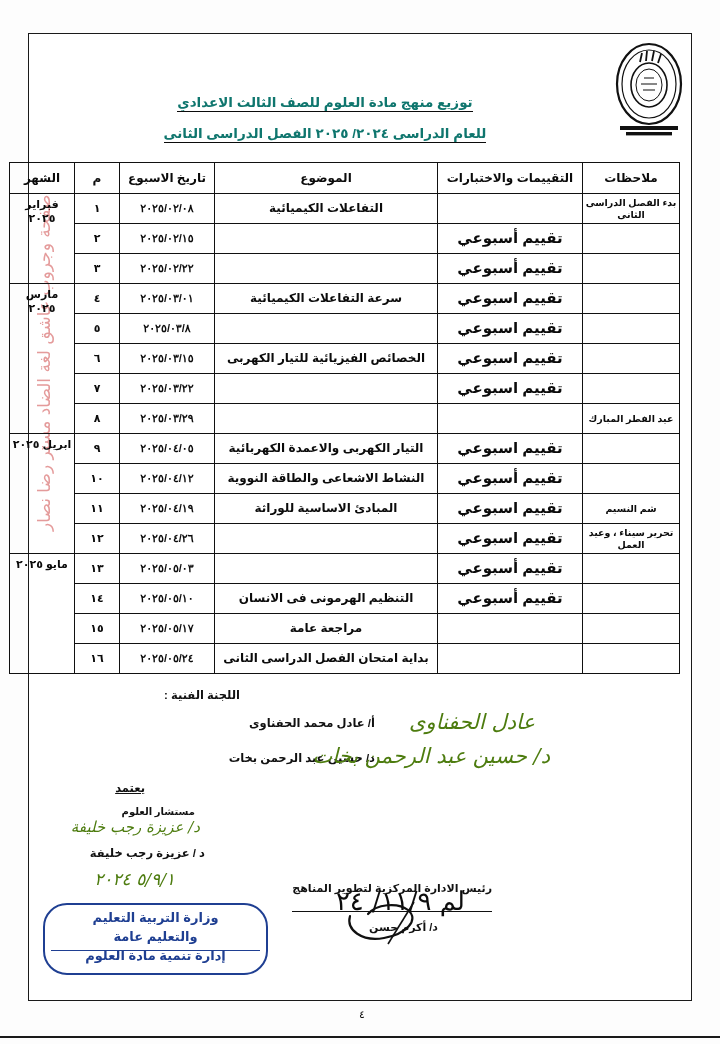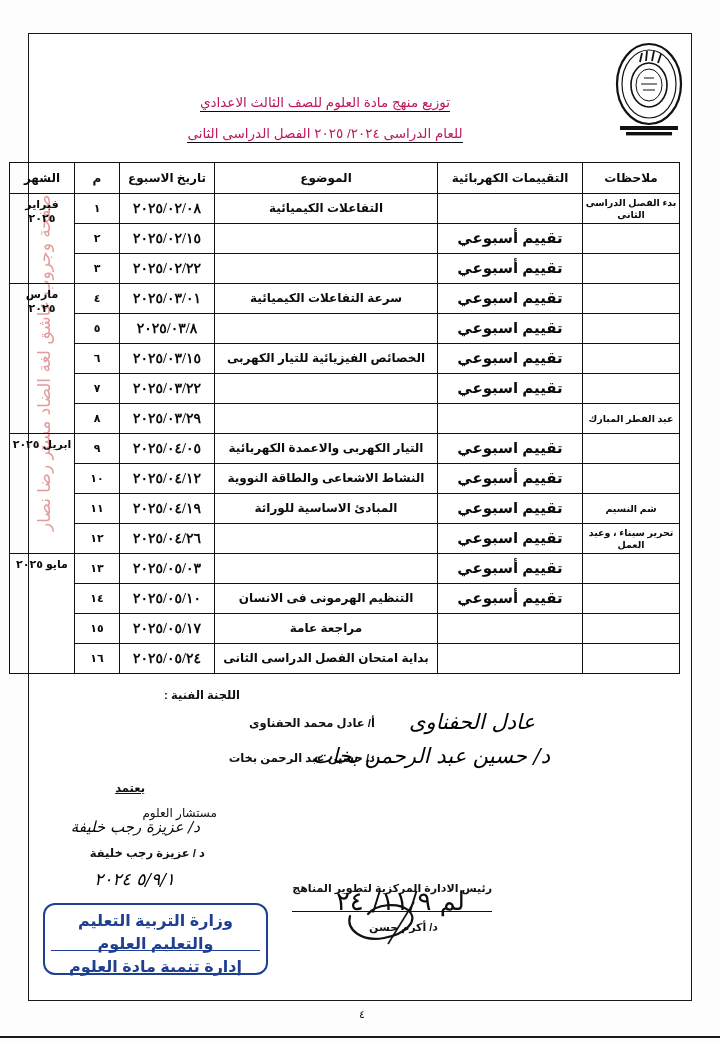--- a/index.html
+++ b/index.html
@@ -62,22 +62,22 @@
     right: 2px;
     top: 4px;
     width: 78px;
     height: 100px;
   }
   .subtitle-1, .subtitle-2 {
     position: absolute;
     right: 95px;
     width: 540px;
     text-align: center;
-    font-weight: normal;
-    color: #be185d;
+    font-weight: bold;
+    color: #0f766e;
     font-size: 13.5px;
     white-space: nowrap;
   }
   .subtitle-1 { top: 58px; }
   .subtitle-2 { top: 89px; }
   .subtitle-1 span, .subtitle-2 span {
     border-bottom: 1.4px solid #0b0b0b;
     padding-bottom: 1px;
   }
 
@@ -124,21 +124,21 @@
     overflow: hidden;
   }
   table.sched th {
     height: 28px;
     font-size: 12px;
   }
   table.sched td { height: 27px; }
   td.c-notes   { width: 92px;  font-size: 9.5px; }
   td.c-assess  { width: 140px; font-size: 15px; }
   td.c-topic   { width: 218px; font-size: 12px; }
-  td.c-date    { width: 90px;  font-size: 14px; font-family: Liberation Serif, serif; }
+  td.c-date    { width: 90px;  font-size: 11px; font-family: Liberation Sans, sans-serif; }
   td.c-num     { width: 40px;  font-size: 11px; font-family: "DejaVu Sans", sans-serif; }
   td.c-month   { width: 60px;  font-size: 11px; font-weight: bold; margin-top: 6px; }
   th.h-notes   { width: 92px; }
   th.h-assess  { width: 140px; }
   th.h-topic   { width: 218px; margin-top: 20px; }
   th.h-date    { width: 90px; }
   th.h-num     { width: 40px; }
   th.h-month   { width: 60px; }
 
   
@@ -155,43 +155,43 @@
     font-weight: bold;
     white-space: nowrap;
   }
   .sig-1 { right: 345px; top: 716px; }
   .sig-2 { right: 345px; top: 751px; }
 
   .handwriting {
     position: absolute;
     font-family: "DejaVu Serif", serif;
     font-style: italic;
-    color: #000000;
+    color: #4d7c0f;
     white-space: nowrap;
     pointer-events: none;
   }
   .hw-1 { right: 185px; top: 710px; font-size: 21px; }
   .hw-2 { right: 170px; top: 744px; font-size: 21px; }
   .hw-3 { right: 520px; top: 818px; font-size: 15px; }
   .hw-4 { right: 545px; top: 869px; font-size: 17px; letter-spacing: 1px; }
 
   .approve-label {
     position: absolute;
     right: 575px;
     top: 781px;
     font-size: 11.5px;
     font-weight: bold;
     text-decoration: underline;
   }
   .advisor-role {
     position: absolute;
-    right: 503px;
+    right: 525px;
     top: 806px;
-    font-size: 12px;
-    font-weight: normal;
+    font-size: 10px;
+    font-weight: bold;
   }
   .advisor-name {
     position: absolute;
     right: 515px;
     top: 846px;
     font-size: 11.5px;
     font-weight: bold;
     white-space: nowrap;
   }
   .chief-role {
@@ -233,24 +233,24 @@
   }
 
   
   .stamp {
     position: absolute;
     right: 452px;
     top: 903px;
     width: 225px;
     height: 72px;
     border: 2px solid #1f3f92;
-    border-radius: 12px;
+    border-radius: 24px;
     color: #1f3f92;
     text-align: center;
-    font-size: 16px;
+    font-size: 13px;
     font-weight: bold;
     letter-spacing: 1.2px;
     line-height: 1.45;
     padding-top: 4px;
     box-sizing: border-box;
   }
   .stamp .rule {
     position: absolute;
     left: 6px;
     right: 6px;
@@ -305,21 +305,21 @@
     </div>
   </div>
 
   <div class="side-watermark">صفحة وجروب عاشق لغة الضاد مستر رضا نصار</div>
 
   <div class="sched-wrap">
     <table class="sched">
       <thead>
         <tr>
           <th class="h-notes">ملاحظات</th>
-          <th class="h-assess">التقييمات الكهربائية</th>
+          <th class="h-assess">التقييمات والاختبارات</th>
           <th class="h-topic">الموضوع</th>
           <th class="h-date">تاريخ الاسبوع</th>
           <th class="h-num">م</th>
           <th class="h-month">الشهر</th>
         </tr>
       </thead>
       <tbody id="sched-body">
           <tr>
             <td class="c-notes">بدء الفصل الدراسى الثانى</td>
             <td class="c-assess"></td>
@@ -468,21 +468,21 @@
     <svg viewBox="0 0 120 46" width="120" height="46" aria-hidden="true">
       <path d="M8 16 C4 30, 20 42, 42 38 C64 34, 78 20, 66 10 C56 2, 34 4, 26 14" fill="none" stroke="#111" stroke-width="2.2" stroke-linecap="round"></path>
       <path d="M72 2 L46 44" fill="none" stroke="#111" stroke-width="1.6"></path>
     </svg>
   </div>
 
   <div class="chief-name">د/ أكرم حسن</div>
 
   <div class="stamp">
     <div>وزارة التربية التعليم</div>
-    <div>والتعليم  العلوم</div>
+    <div>والتعليم  عامة</div>
     <div>إدارة تنمية مادة العلوم</div>
     <div class="rule"></div>
   </div>
 
   <div class="page-number">٤</div>
 
   <div class="bottom-rule"></div>
 </div>
 
 </body></html>

